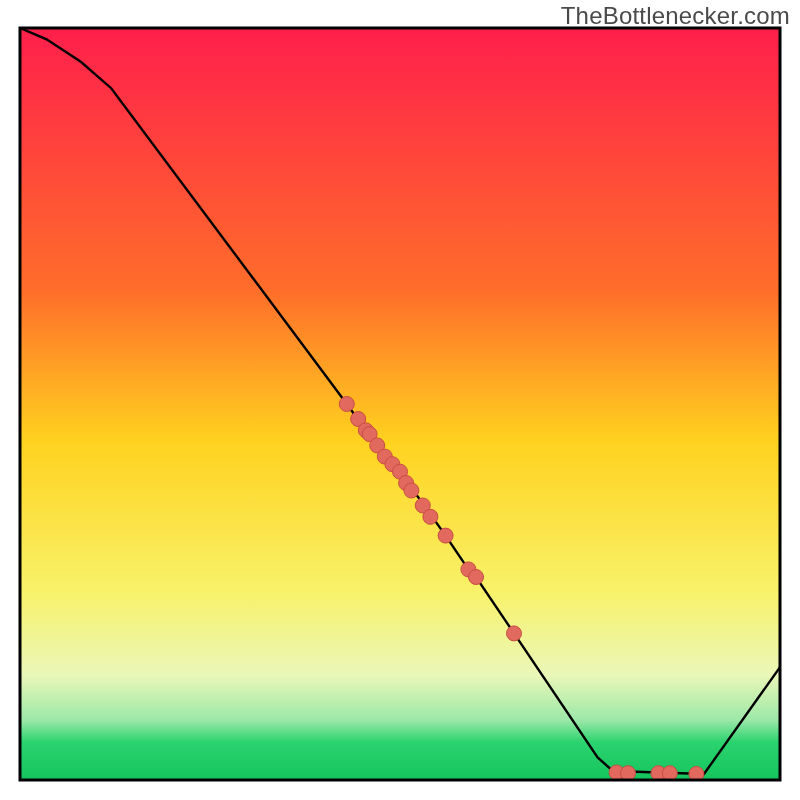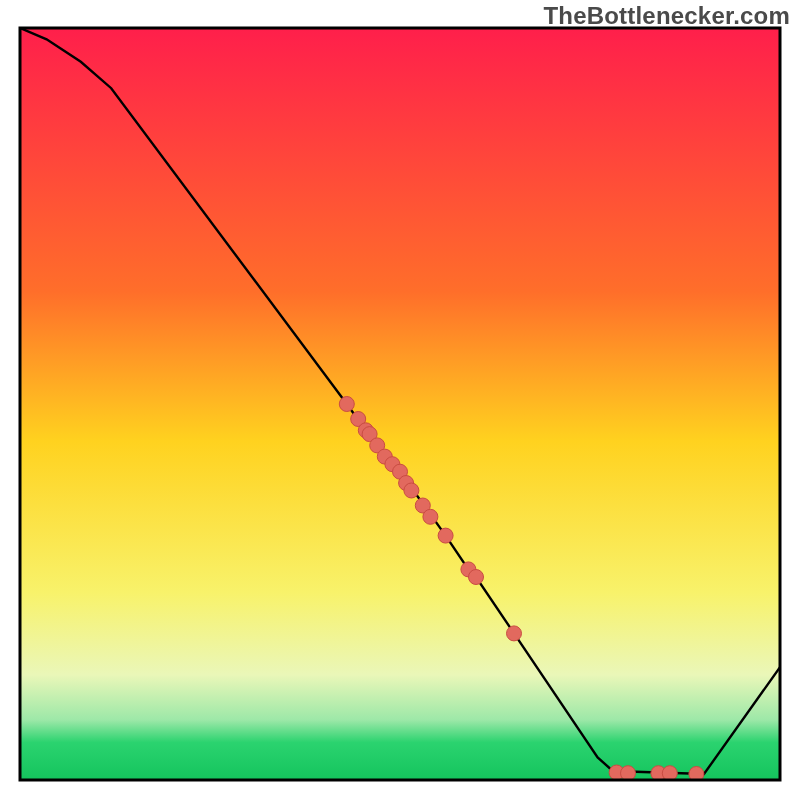--- a/index.html
+++ b/index.html
@@ -14,21 +14,21 @@
   .wrap {
     position: relative;
     width: 800px;
     height: 800px;
   }
   .watermark {
     position: absolute;
     top: 2px;
     right: 10px;
     font-size: 24px;
-    font-weight: 700;
+    font-weight: 400;
     color: #4a4a4a;
     letter-spacing: 0.2px;
     z-index: 5;
   }
   svg {
     position: absolute;
     top: 0;
     left: 0;
   }
 </style>

